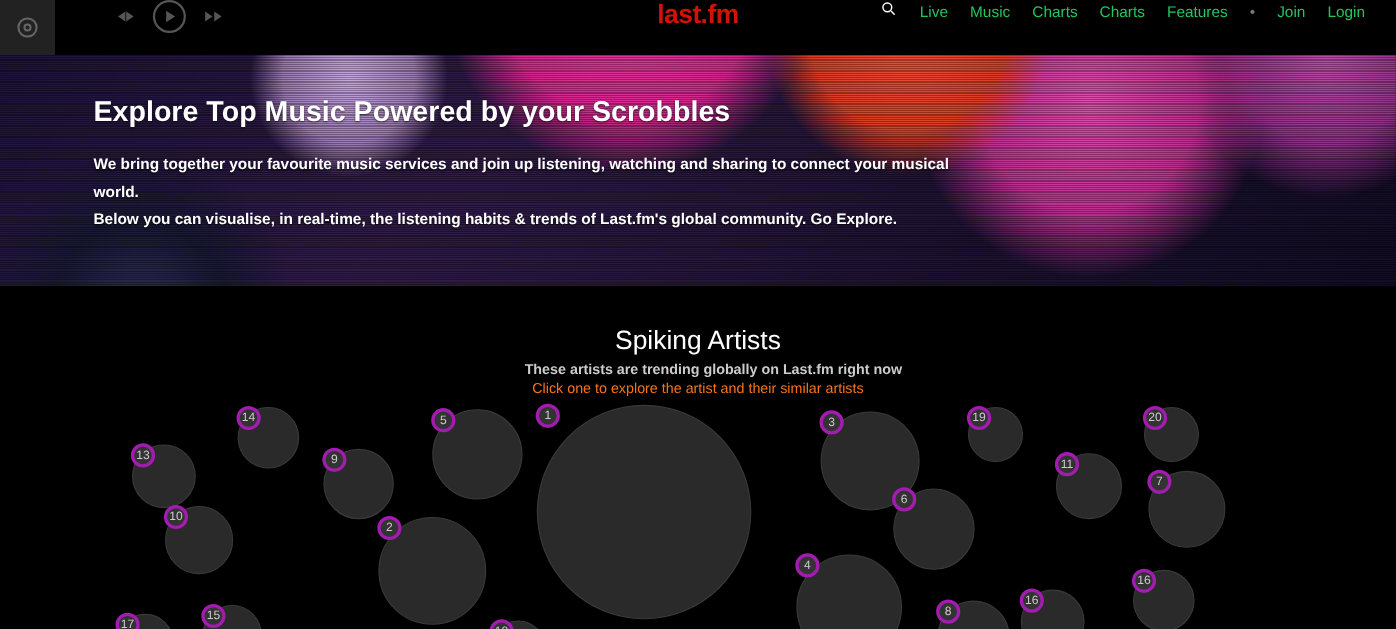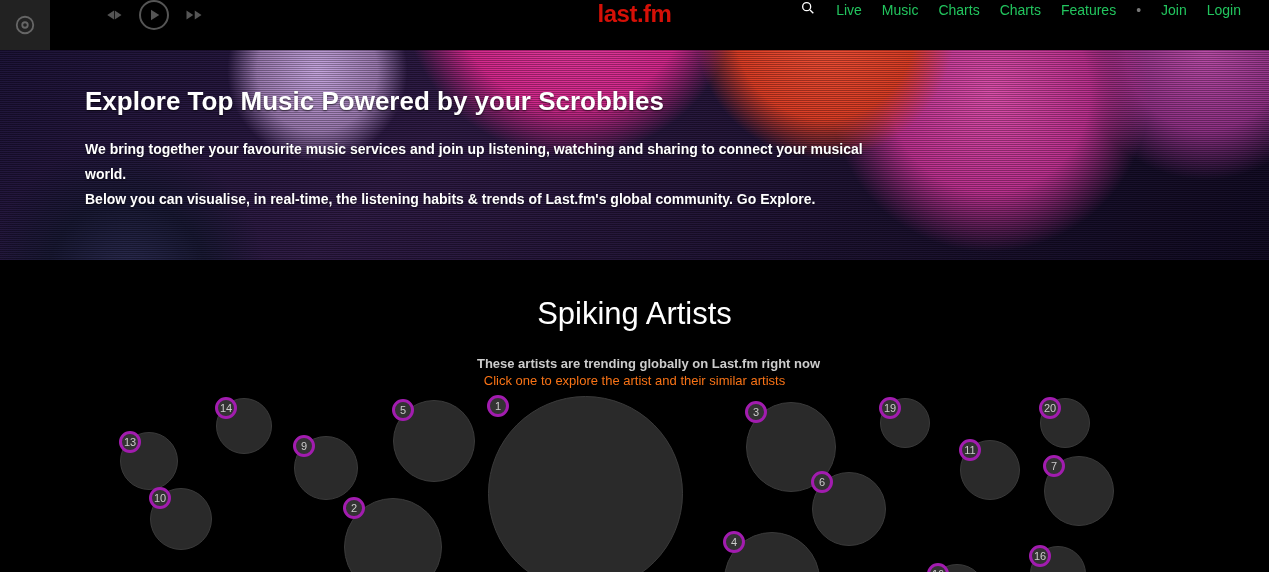--- a/index.html
+++ b/index.html
@@ -88,23 +88,23 @@
     line-height: 1.8;
     text-shadow: 0 1px 2px rgba(0,0,0,0.6);
     max-width: 780px;
     font-weight: bold;
   }
   .section {
     padding: 36px 0 0 0;
     text-align: center;
   }
   .section h2 {
-    font-size: 31px;
+    font-size: 24px;
     font-weight: 400;
-    margin-bottom: 24px;
+    margin-bottom: 4px;
   }
   .sub1 {
     font-size: 13px;
     font-weight: bold;
     color: #ccc;
     padding-left: 28px;
   }
   .sub2 {
     font-size: 13px;
     color: #f97316;

